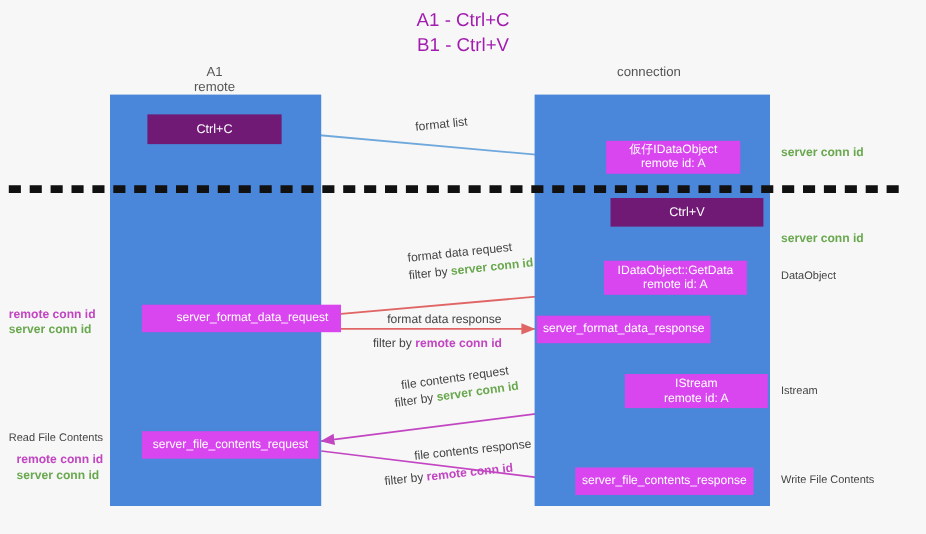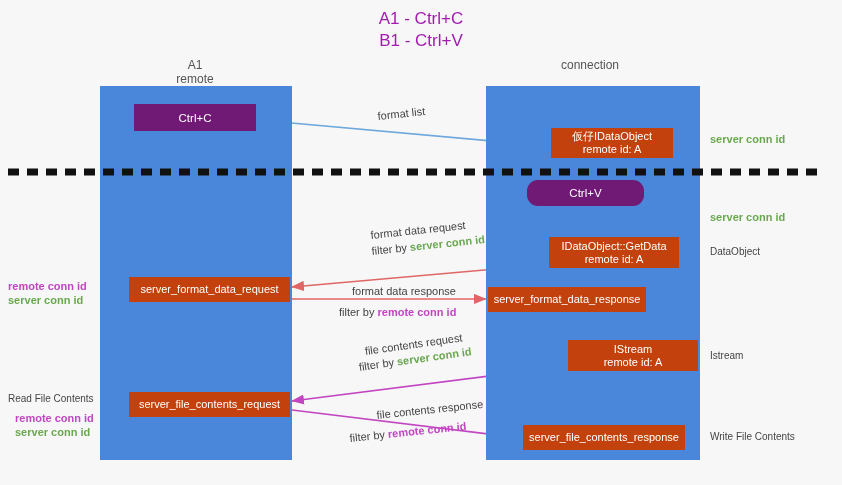--- a/index.html
+++ b/index.html
@@ -28,21 +28,21 @@
     position:absolute;text-align:center;font-size:12px;color:#555;
     line-height:14px;
   }
 
   .gbox{
     position:absolute;background:#701a75;color:#fff;
     display:flex;align-items:center;justify-content:center;
     font-size:11.5px;text-align:center;
   }
   .obox{
-    position:absolute;background:#c2410c;color:#fff;
+    position:absolute;background:#d946ef;color:#fff;
     display:flex;flex-direction:column;align-items:center;justify-content:center;
     font-size:11px;text-align:center;line-height:13px;
   }
 
   .lbl{position:absolute;font-size:11px;color:#444;white-space:nowrap;}
   .lbl.rot{transform-origin:left top;}
   .green{color:#6aa84f;font-weight:bold;}
   .magenta{color:#c246c2;font-weight:bold;}
   .side{position:absolute;font-size:11px;white-space:nowrap;line-height:14px;}
   .side .gl{color:#6aa84f;font-weight:bold;}
@@ -100,40 +100,40 @@
       <div>connection</div>
     </div>
 
     <div class="lane" style="left:100px;top:86px;width:192px;height:374px;"></div>
     <div class="lane" style="left:486px;top:86px;width:214px;height:374px;"></div>
 
     <div class="gbox" style="left:134px;top:104px;width:122px;height:27px;">
       <span>Ctrl+C</span>
     </div>
 
-    <div class="gbox" style="left:527px;top:180px;width:117px;height:26px;border-radius:11px;">
+    <div class="gbox" style="left:555px;top:180px;width:139px;height:26px;">
       <span>Ctrl+V</span>
     </div>
 
     <div class="obox" style="left:551px;top:128px;width:122px;height:30px;">
       <span>仮仔IDataObject</span>
       <span>remote id: A</span>
     </div>
 
     <div class="obox" style="left:549px;top:237px;width:130px;height:31px;">
       <span>IDataObject::GetData</span>
       <span>remote id: A</span>
     </div>
 
     <div class="obox" style="left:568px;top:340px;width:130px;height:31px;">
       <span>IStream</span>
       <span>remote id: A</span>
     </div>
 
-    <div class="obox" style="left:129px;top:277px;width:161px;height:25px;">
+    <div class="obox" style="left:129px;top:277px;width:161px;height:25px;padding-left:20px;">
       <span>server_format_data_request</span>
     </div>
 
     <div class="obox" style="left:129px;top:392px;width:161px;height:25px;">
       <span>server_file_contents_request</span>
     </div>
 
     <div class="obox" style="left:488px;top:287px;width:158px;height:25px;">
       <span>server_format_data_response</span>
     </div>

